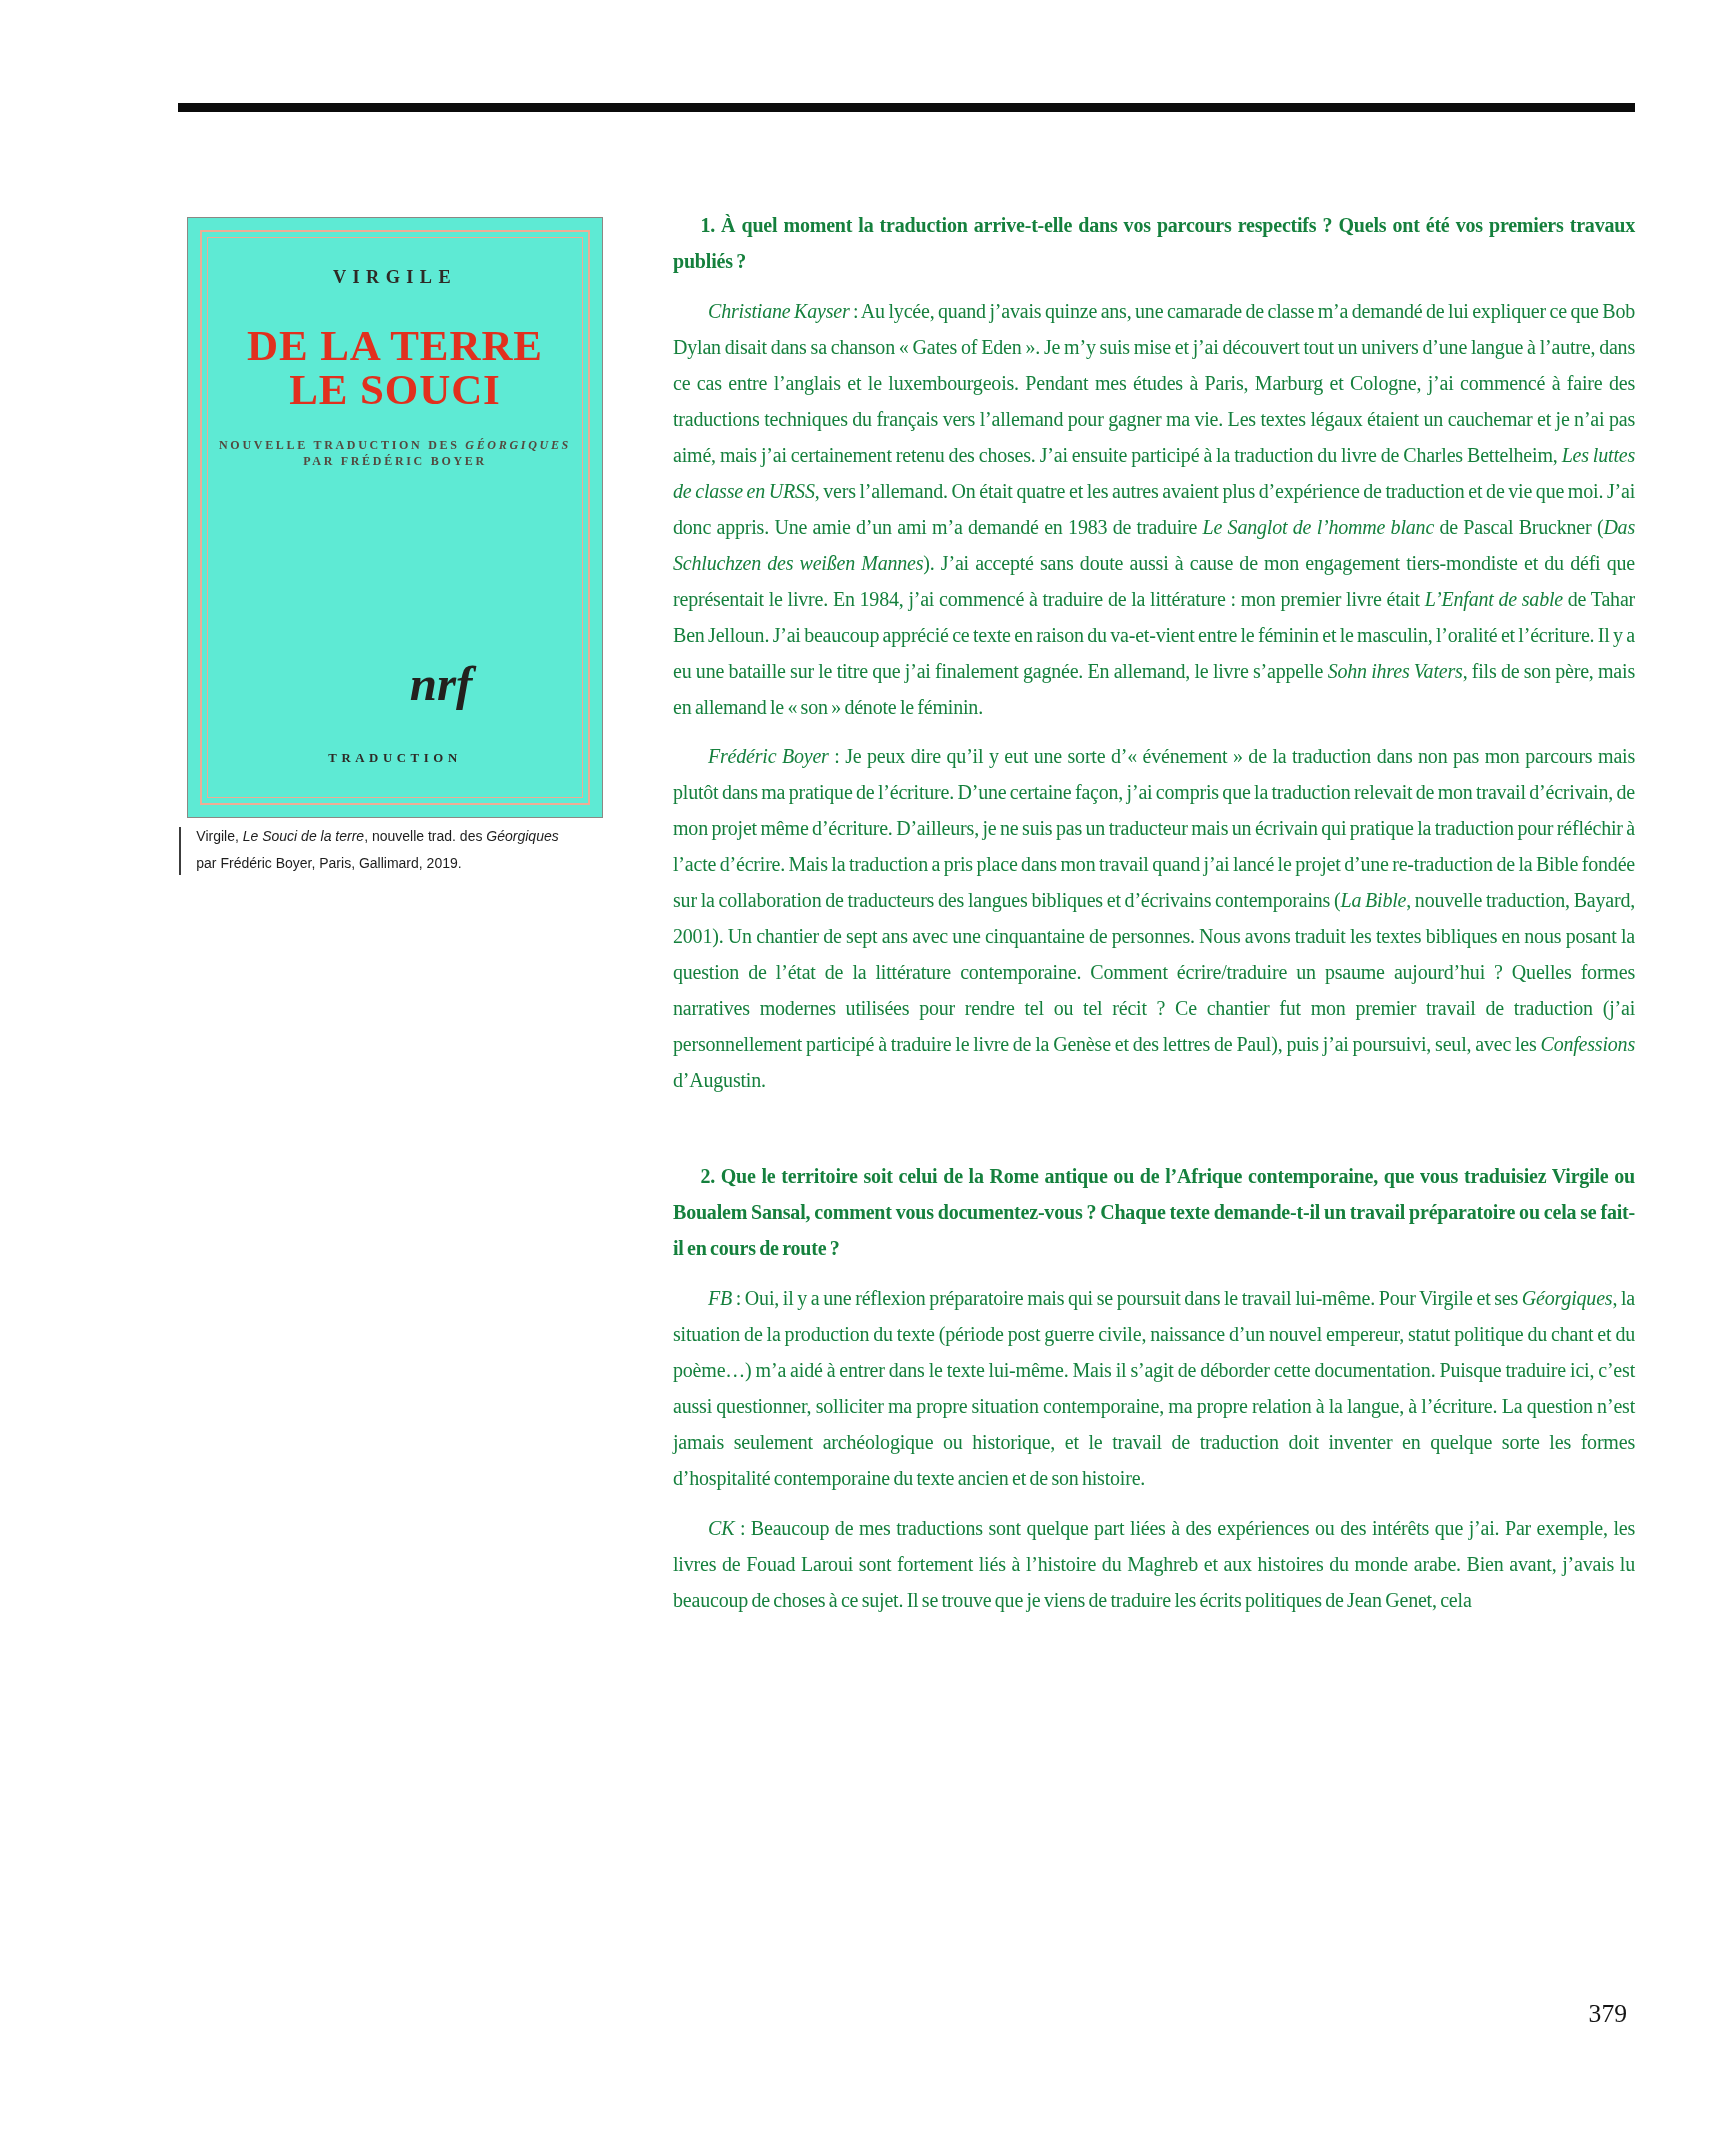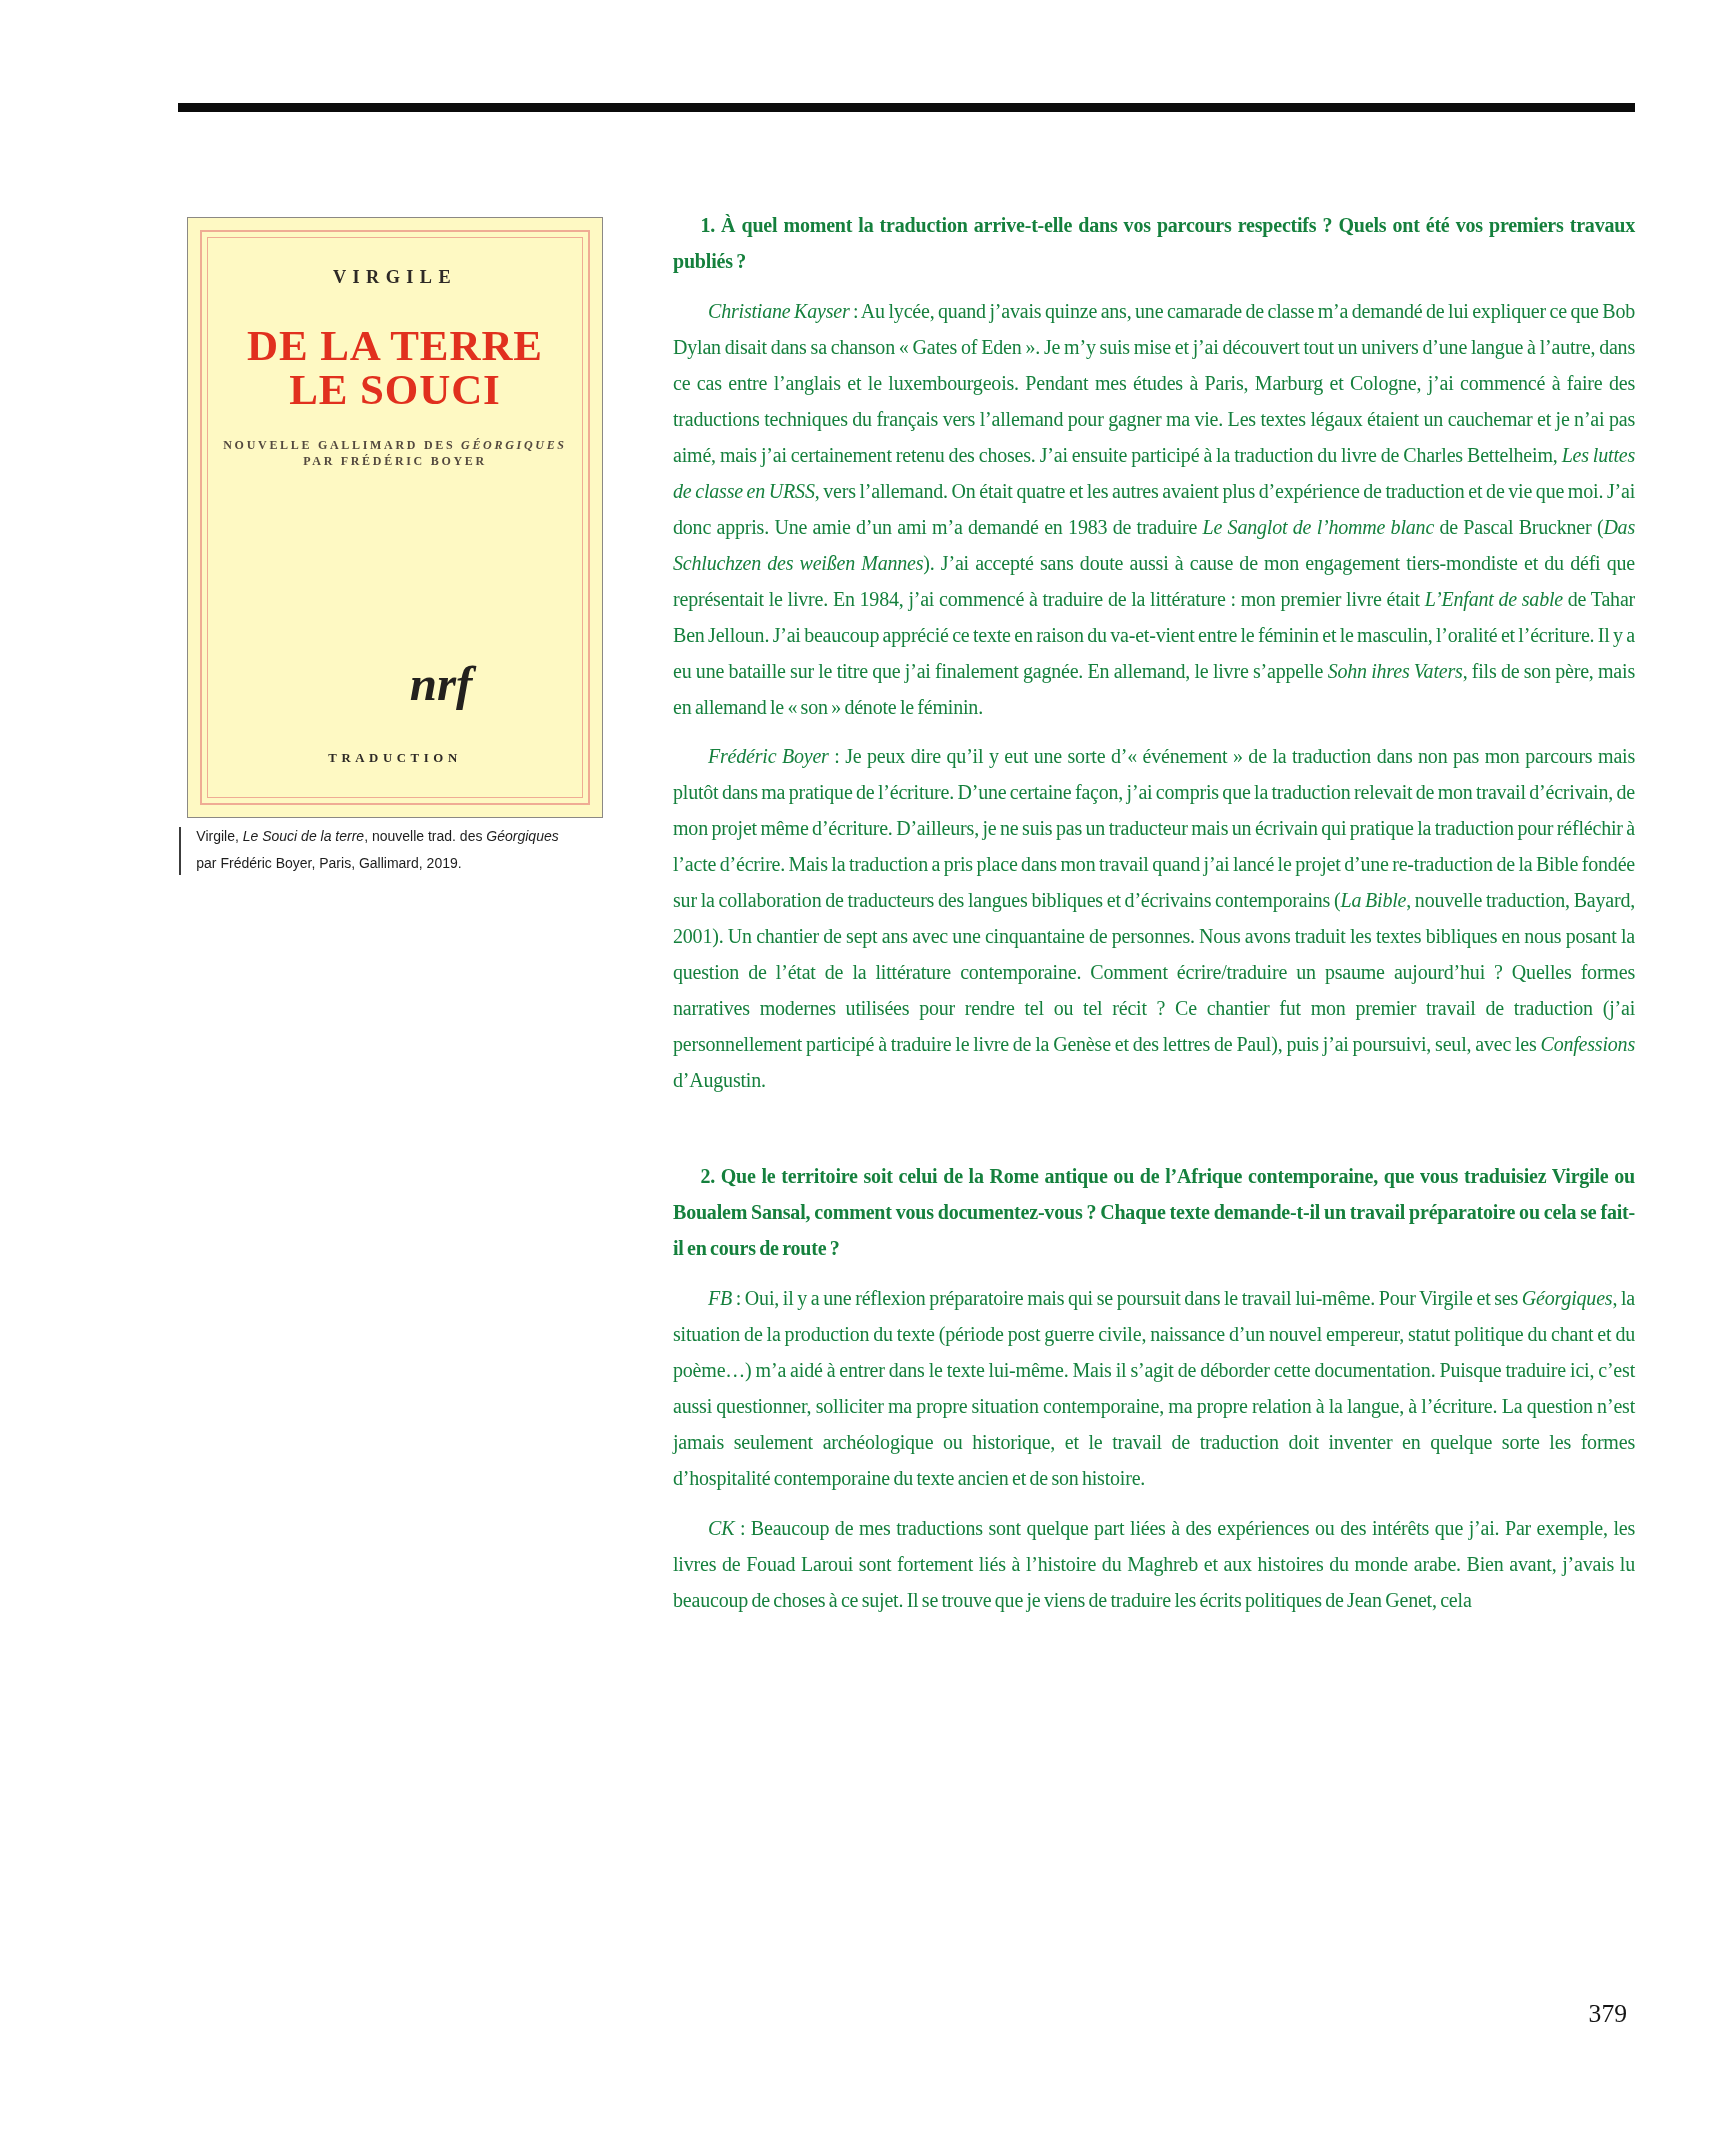--- a/index.html
+++ b/index.html
@@ -90,29 +90,29 @@
   }
 </style>
 </head>
 <body>
 
 <div class="page">
 
   <div class="top-rule" style="background: rgb(11, 11, 11);"></div>
 
   <figure style="margin:0;">
-    <div class="cover" style="background: #fef9c3;">
+    <div class="cover" style="background: #5eead4;">
       <div class="cover-frame-outer" style="border-color: rgb(239, 172, 148);"></div>
       <div class="cover-frame-inner" style="border-color: rgb(239, 172, 148);"></div>
       <div class="cover-author">VIRGILE</div>
       <div class="cover-title" style="color: rgb(225, 48, 30);">
         <div>DE LA TERRE</div>
         <div>LE SOUCI</div>
       </div>
-      <div class="cover-subtitle"><span>NOUVELLE GALLIMARD DES </span><i>GÉORGIQUES</i><br><span>PAR FRÉDÉRIC BOYER</span></div>
+      <div class="cover-subtitle"><span>NOUVELLE TRADUCTION DES </span><i>GÉORGIQUES</i><br><span>PAR FRÉDÉRIC BOYER</span></div>
       <div class="cover-logo">nrf</div>
       <div class="cover-publisher">TRADUCTION</div>
     </div>
     <figcaption class="figure-caption">
       <span class="caption-bar"></span>
       <span class="caption-text"><span>Virgile, </span><i>Le Souci de la terre</i><span>, nouvelle trad. des </span><i>Géorgiques</i><br><span>par Frédéric Boyer, Paris, Gallimard, 2019.</span></span>
     </figcaption>
   </figure>
 
   <main class="text-column">

